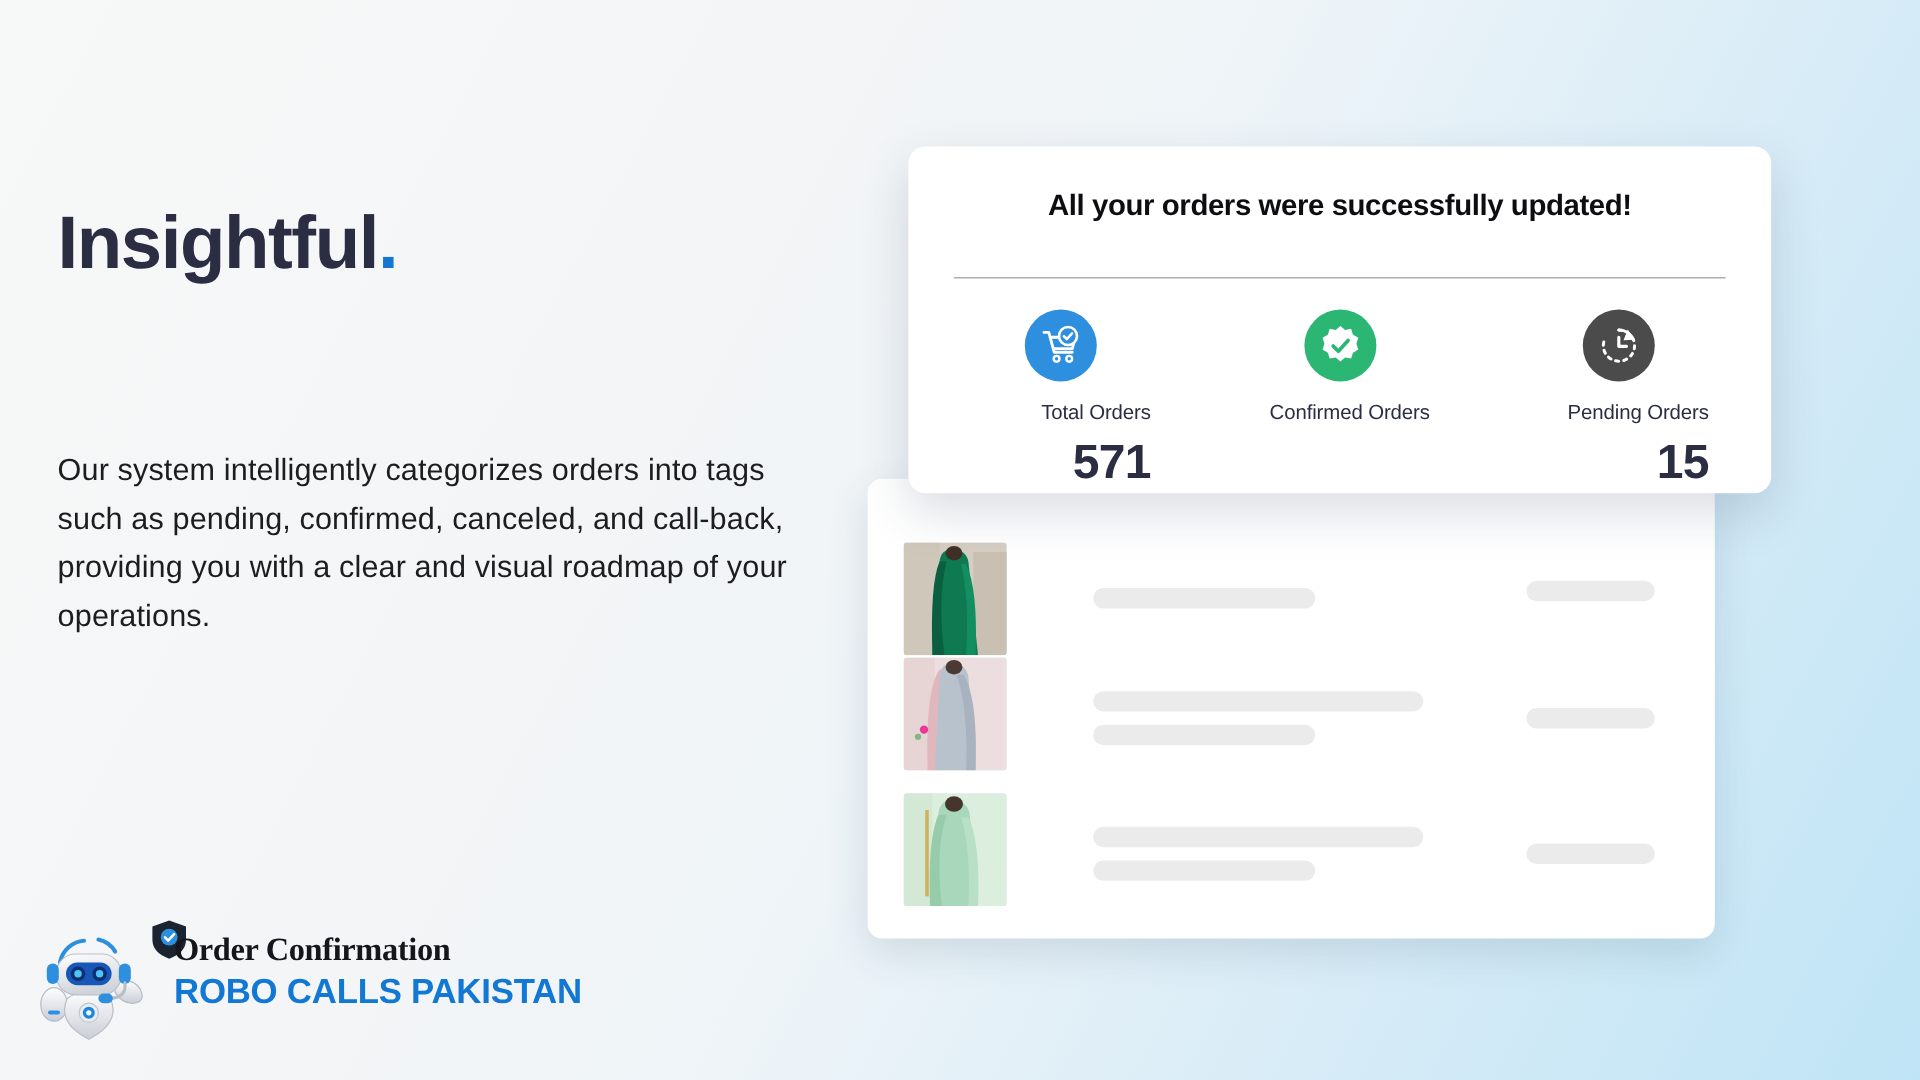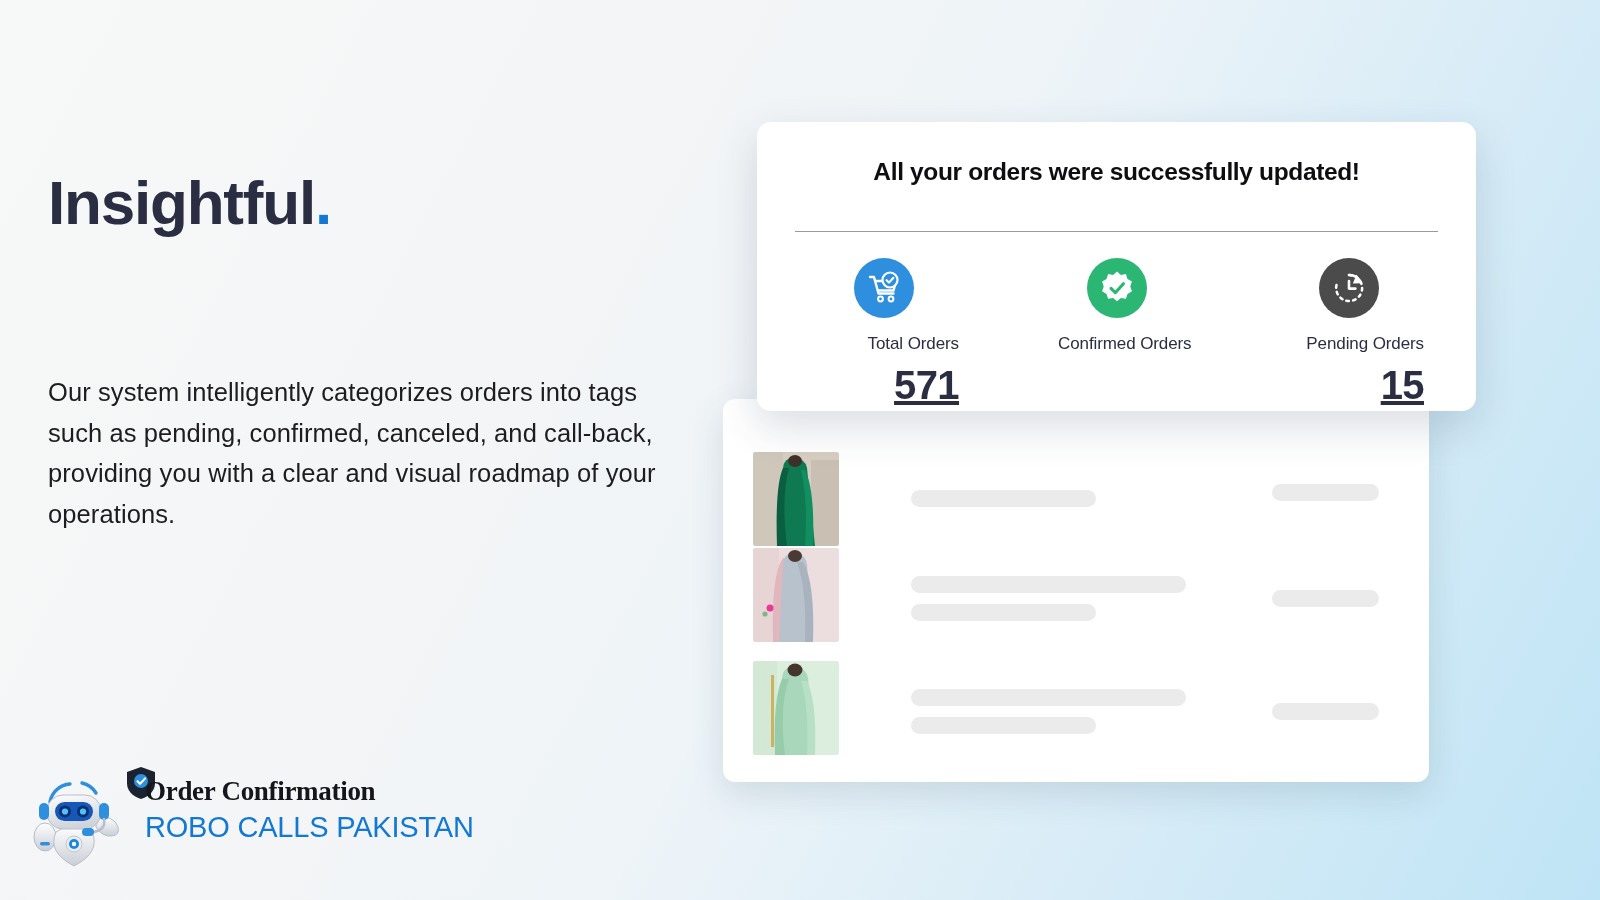--- a/index.html
+++ b/index.html
@@ -85,21 +85,21 @@
   .brand-line-1 {
     font-size: 27px;
     font-weight: bold;
     color: #14161c;
     letter-spacing: -0.3px;
     line-height: 34px;
     font-family: Liberation Serif, serif;
   }
   .brand-line-2 {
     font-size: 29px;
-    font-weight: normal;
+    font-weight: bold;
     color: #1278d4;
     letter-spacing: -0.2px;
     line-height: 38px;
   }
 
   
   #order-list-card {
     position: absolute;
     left: 723px;
     top: 399px;
@@ -191,21 +191,20 @@
     font-size: 17px;
     color: #2b2e43;
     letter-spacing: -0.1px;
   }
   .stat-value {
     margin-top: 9px;
     font-size: 40px;
     font-weight: bold;
     color: #2b2e43;
     letter-spacing: -0.6px;
-    text-decoration: underline;
   }
 </style>
 </head>
 <body>
 
 <div id="stage">
 
   <div id="left-panel">
 
     <div class="headline">

